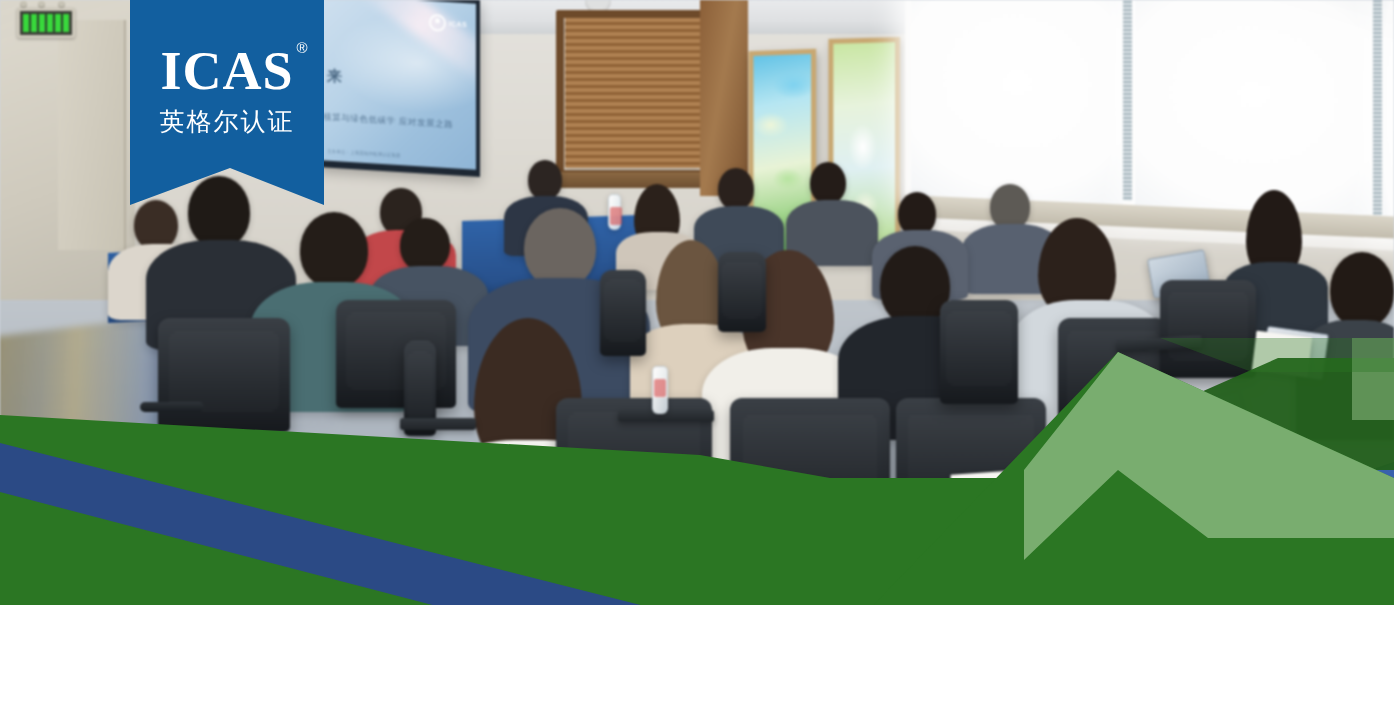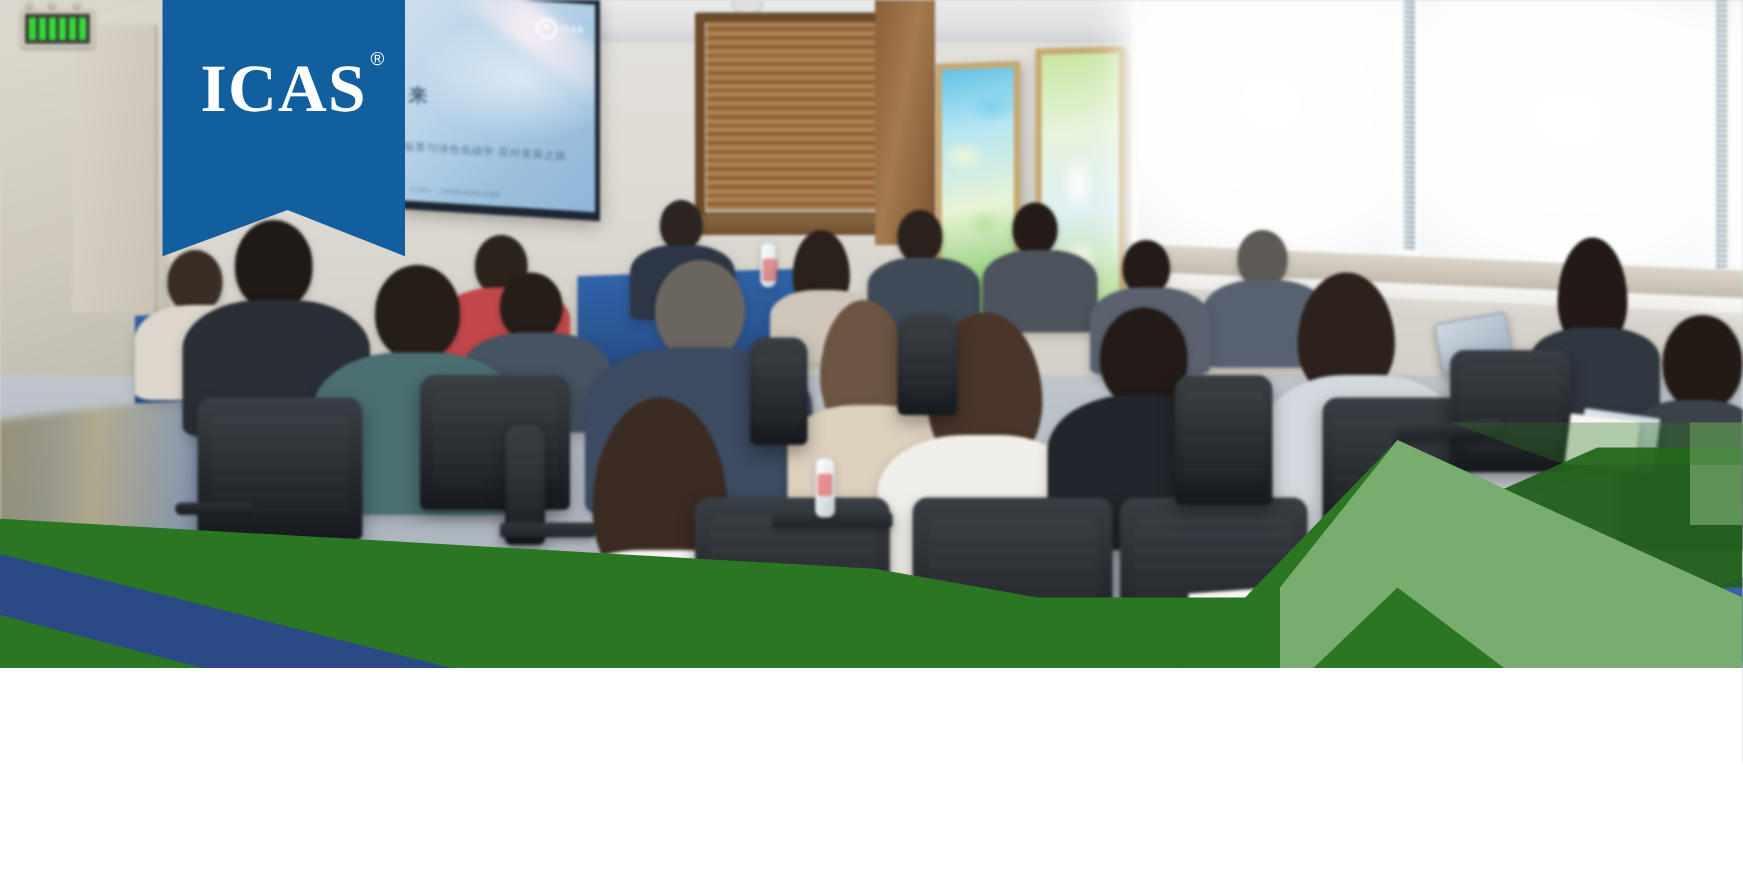--- a/index.html
+++ b/index.html
@@ -3,21 +3,21 @@
 <meta charset="utf-8">
 <style>
   html, body {
     margin: 0;
     padding: 0;
     background: #ffffff;
   }
   #stage {
     position: relative;
     width: 1394px;
-    height: 534px;
+    height: 605px;
     overflow: hidden;
     font-family: "Liberation Sans", sans-serif;
     background: #cfd6dd;
   }
 
   
   .photo {
     position: absolute;
     inset: 0;
     overflow: hidden;
@@ -522,16 +522,17 @@
   <svg class="brand-svg" viewBox="0 0 1394 709" preserveAspectRatio="none">
     <polygon points="130,0 324,0 324,205 230,168 130,205" fill="#125f9f"></polygon>
   </svg>
 
   <div class="logo-badge">
     <div class="logo-text-wrap">
       <div class="logo-icas">
         <span>ICAS</span>
         <span class="logo-reg">®</span>
       </div>
+      <div class="logo-cn">英格尔认证</div>
     </div>
   </div>
 
 </div>
 
 </body></html>

